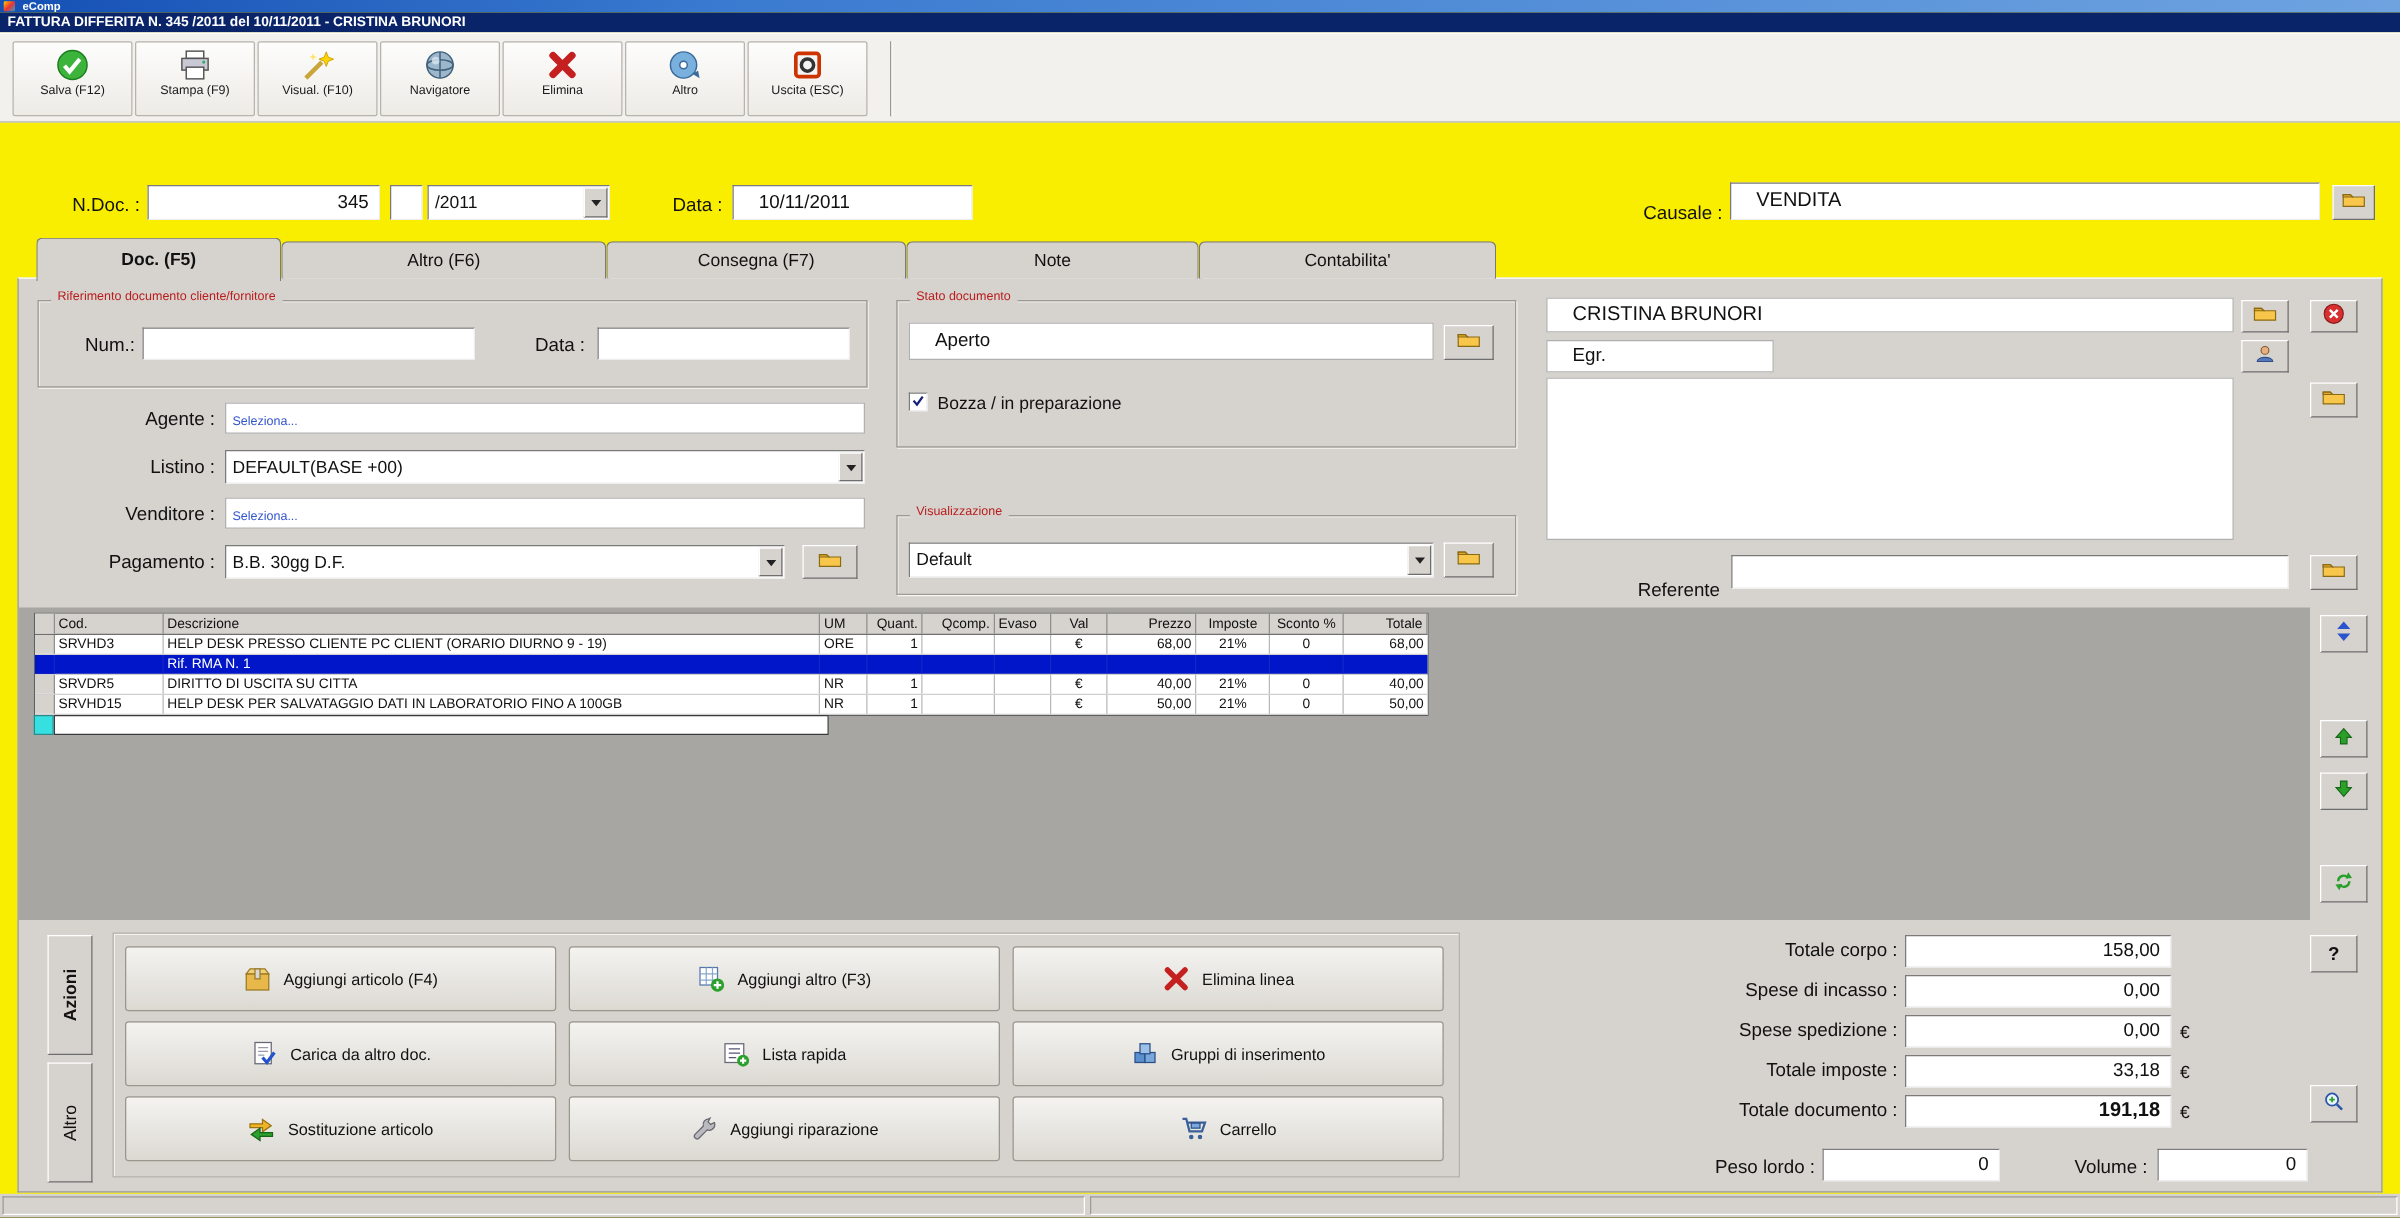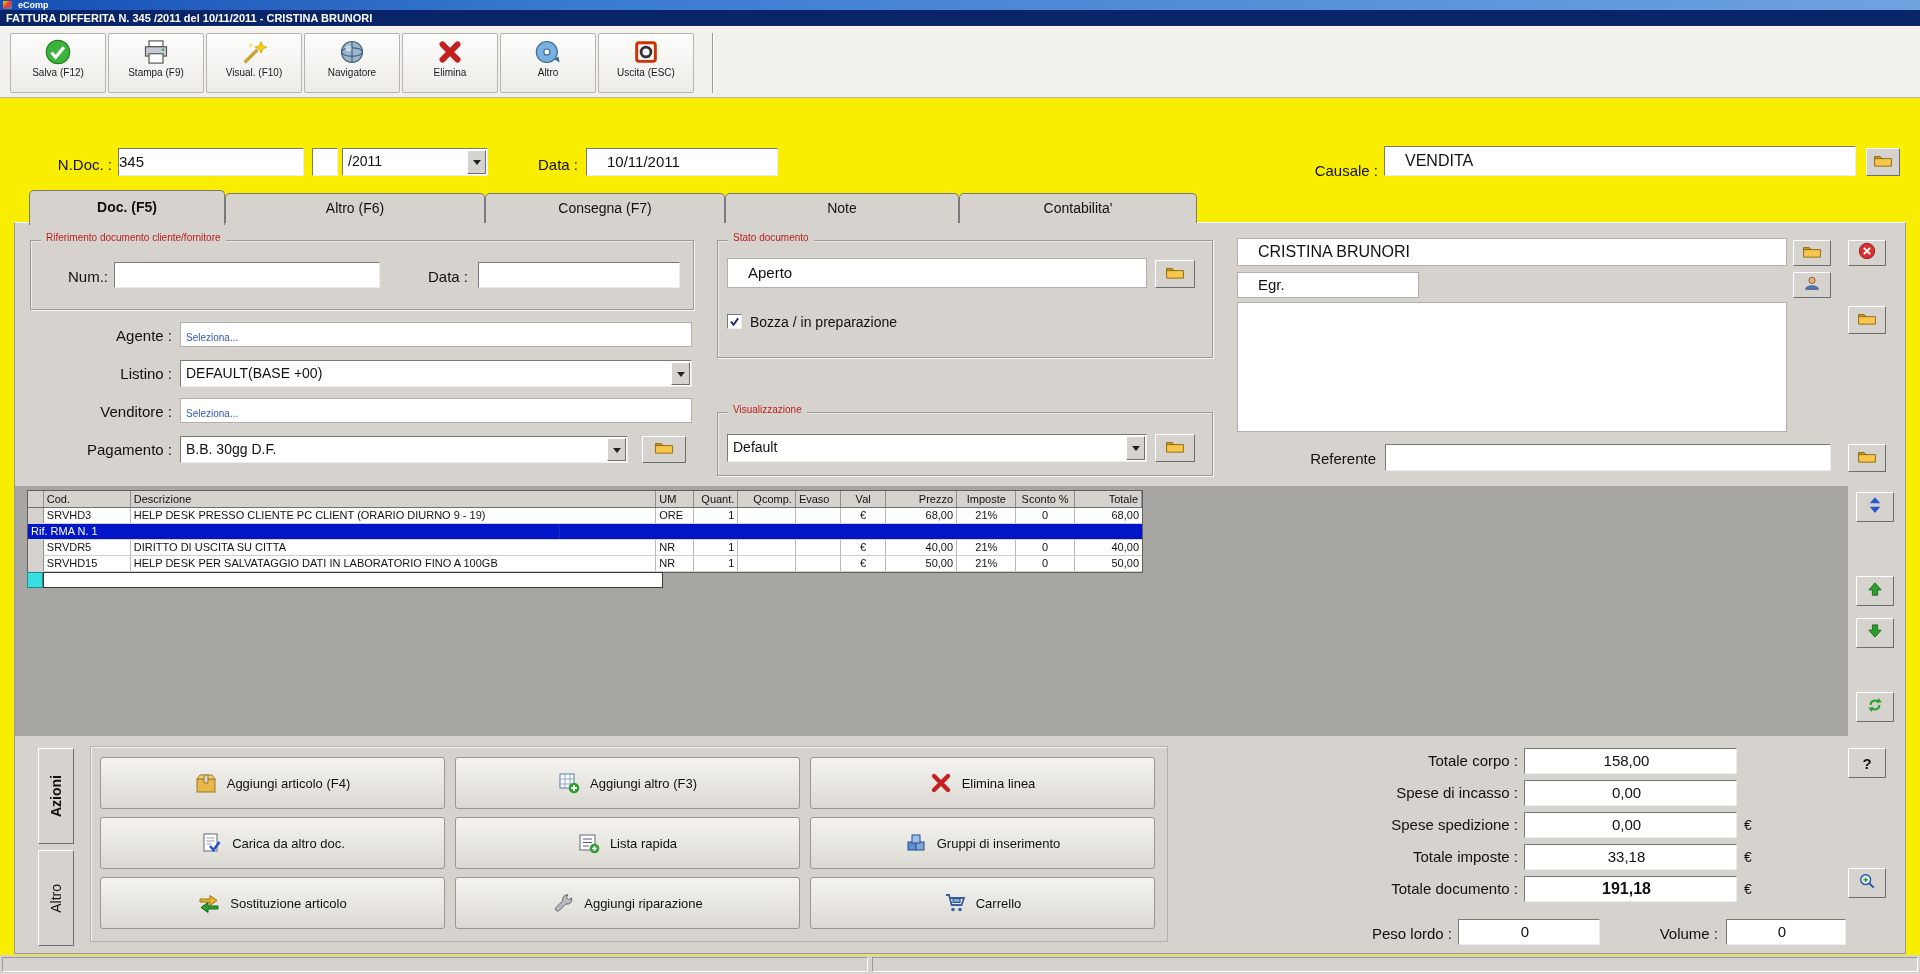--- a/index.html
+++ b/index.html
@@ -21,21 +21,21 @@
   .toolbar{left:0;top:26px;width:1920px;height:72px;background:#f2f1ed;border-bottom:1px solid #b8b5ae;border-top:1px solid #fff;}
   .tool-btn{position:absolute;top:6px;width:96px;height:60px;background:linear-gradient(#fdfdfc,#edebe6);border:1px solid #b7b4ad;border-radius:2px;text-align:center;cursor:pointer;}
   .tool-btn .icon{display:block;margin:4px auto 1px;width:28px;height:28px;}
   .tool-btn .lbl{font-size:10px;color:#1a1a1a;display:block;}
   .tool-sep{position:absolute;top:6px;width:2px;height:60px;border-left:1px solid #9c9a94;border-right:1px solid #fff;}
 
   
   .hdr-label{font-size:15px;color:#111;text-align:right;}
   .field{background:#fff;border:1px solid;border-color:#7a7a7a #ededed #ededed #7a7a7a;font-size:15px;line-height:26px;overflow:hidden;white-space:nowrap;}
   .field.lite{border:1px solid #b0b0b0;}
-  .pl6{padding-left:20px;} .pr8{padding-right:8px;}
+  .pl6{padding-left:20px;} .pr8{padding-right:8px;text-align:right;}
   .dd{background:#fff;border:1px solid;border-color:#7a7a7a #ededed #ededed #7a7a7a;font-size:14px;}
   .dd .txt{position:absolute;left:5px;top:0;bottom:0;right:22px;line-height:25px;overflow:hidden;white-space:nowrap;}
   .dd .dbtn{position:absolute;right:1px;top:1px;bottom:1px;width:19px;background:var(--panel);border:1px solid;border-color:#fff #6e6e6e #6e6e6e #fff;}
   .dd .dbtn::after{content:"";position:absolute;left:50%;top:50%;margin:-2px 0 0 -4px;border:4px solid transparent;border-top:5px solid #222;}
 
   
   .tab{position:absolute;background:var(--panel);border:1px solid #7a7a7a;border-bottom:none;border-radius:5px 5px 0 0;font-size:14px;text-align:center;cursor:pointer;}
   .tab.inactive{top:3px;height:30px;line-height:29px;}
   .tab.active{top:0;height:35px;line-height:32px;font-weight:bold;z-index:6;}
 
@@ -53,38 +53,38 @@
   .grid{left:27px;top:490px;width:1116px;background:#fff;border:1px solid #5f5f5f;font-size:11px;}
   .grow{display:flex;height:16px;background:#fff;border-bottom:1px solid #cfcfcf;}
   .grow.head{height:17px;background:var(--panel);border-bottom:1px solid #6f6f6f;}
   .gcell{border-right:1px solid #b9b9b9;line-height:15px;padding:0 3px;overflow:hidden;white-space:nowrap;}
   .grow.head .gcell{border-right:1px solid #8f8f8f;line-height:16px;}
   .gcell.ind{width:16px;padding:0;background:var(--panel);border-right:1px solid #8f8f8f;}
   .c0{width:88px;} .c1{width:532px;} .c2{width:38px;} .c3{width:45px;} .c4{width:46px;margin-left:12px;}
   .c5{width:46px;} .c6{width:45px;text-align:center;} .c7{width:72px;text-align:right;}
   .c8{width:60px;text-align:center;} .c9{width:59px;text-align:center;} .c10{width:68px;text-align:right;border-right:none;}
   .c3{text-align:right;}
-  .grow.selected{background:var(--selection);color:#fff;flex-direction:column;}
+  .grow.selected{background:var(--selection);color:#fff;}
   .grow.selected .gcell{border-right-color:#1326c6;}
   .grow.selected .gcell.ind{background:var(--selection);border-right-color:#1326c6;}
   .newrow-ind{left:27px;top:572px;width:16px;height:16px;background:#37e0e0;border:1px solid #2a8a8a;}
   .newrow-cell{left:43px;top:572px;width:620px;height:16px;background:#fff;border:1px solid #3a3a3a;}
 
   .side-btn{left:1856px;width:38px;height:30px;background:var(--panel);border:1px solid;border-color:#fff #6e6e6e #6e6e6e #fff;display:flex;align-items:center;justify-content:center;cursor:pointer;}
 
   
   .vtab{left:38px;width:36px;background:var(--panel);border:1px solid;border-color:#fff #6e6e6e #6e6e6e #fff;display:flex;align-items:center;justify-content:center;cursor:pointer;}
   .vtab span{writing-mode:vertical-rl;transform:rotate(180deg);font-size:14px;}
   .vtab.active span{font-weight:bold;}
   .actions-frame{left:90px;top:746px;width:1078px;height:196px;border:1px solid #b5b2ac;box-shadow:inset 1px 1px 0 rgba(255,255,255,.7);}
   .act-btn{position:absolute;width:345px;height:52px;background:linear-gradient(#f4f3f0,#dcd9d3);border:1px solid #9a978f;border-radius:3px;display:flex;align-items:center;justify-content:center;gap:10px;font-size:13px;cursor:pointer;}
   .act-btn .icon{width:22px;height:22px;flex:0 0 22px;}
 
   .tot-label{font-size:15px;text-align:right;}
-  .tot-field{background:#fff;border:1px solid;border-color:#7a7a7a #ededed #ededed #7a7a7a;font-size:15px;line-height:24px;text-align:center;padding-right:8px;}
+  .tot-field{background:#fff;border:1px solid;border-color:#7a7a7a #ededed #ededed #7a7a7a;font-size:15px;line-height:24px;text-align:right;padding-right:8px;}
   .euro{font-size:14px;}
 
   
   .statusbar{left:0;top:955px;width:1920px;height:19px;background:var(--panel);}
   .status-cell{position:absolute;top:2px;height:15px;border:1px solid;border-color:#9a9a9a #fff #fff #9a9a9a;background:var(--panel);}
 </style>
 </head>
 <body>
 
 <div id="screen">
@@ -281,21 +281,21 @@
           <path d="M3 16c0-5 14-5 14 0z" fill="#5577bb" stroke="#334f86"></path>
         </svg></span>
   </div>
   <div class="abs mini-btn" style="left:1848px;top:306px;width:38px;height:28px">
     <span><svg viewBox="0 0 20 16" width="20" height="15">
           <path d="M1 4h6l2 2h10v8H1z" fill="#f7c64a" stroke="#8a6a12"></path>
           <path d="M1 4h6l2 2H1z" fill="#e0a82e" stroke="#8a6a12"></path>
         </svg></span>
   </div>
   <div class="abs field lite" style="left:1237px;top:302px;width:550px;height:130px"></div>
-  <div class="abs flabel" style="left:1290px;top:450px;width:86px;text-align:right">Referente</div>
+  <div class="abs flabel" style="left:1290px;top:464px;width:86px;text-align:right">Referente</div>
   <div class="abs field pl6" style="left:1385px;top:444px;width:446px;height:27px;line-height:25px"></div>
   <div class="abs mini-btn" style="left:1848px;top:444px;width:38px;height:28px">
     <span><svg viewBox="0 0 20 16" width="20" height="15">
           <path d="M1 4h6l2 2h10v8H1z" fill="#f7c64a" stroke="#8a6a12"></path>
           <path d="M1 4h6l2 2H1z" fill="#e0a82e" stroke="#8a6a12"></path>
         </svg></span>
   </div>
 
   <div class="abs dark-zone"></div>
   <div class="abs grid">

